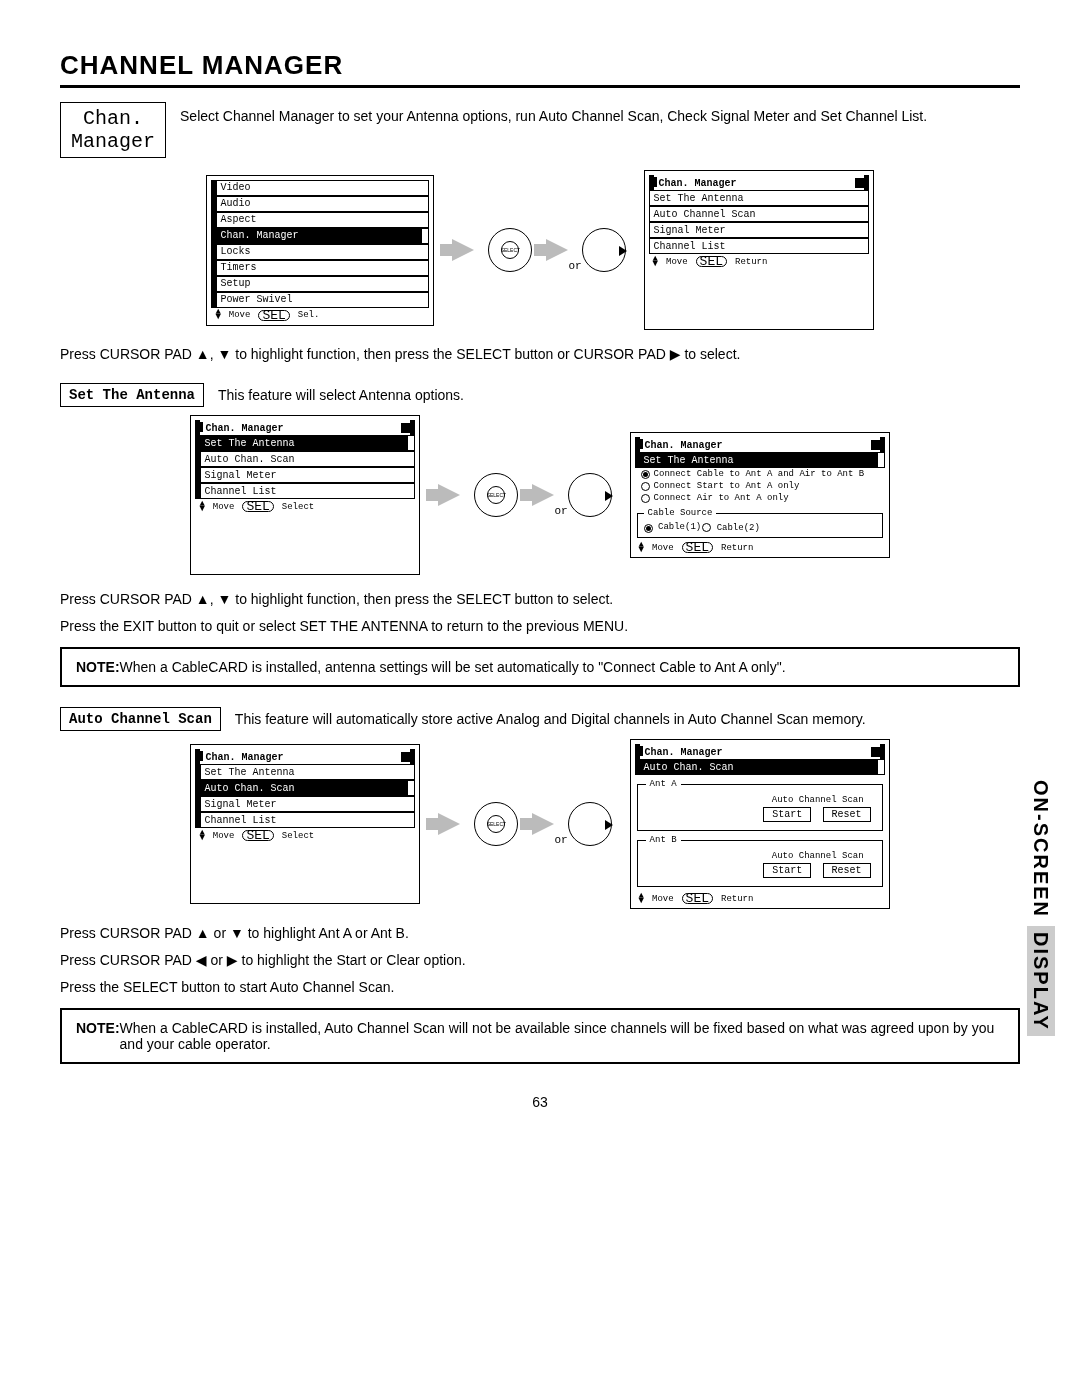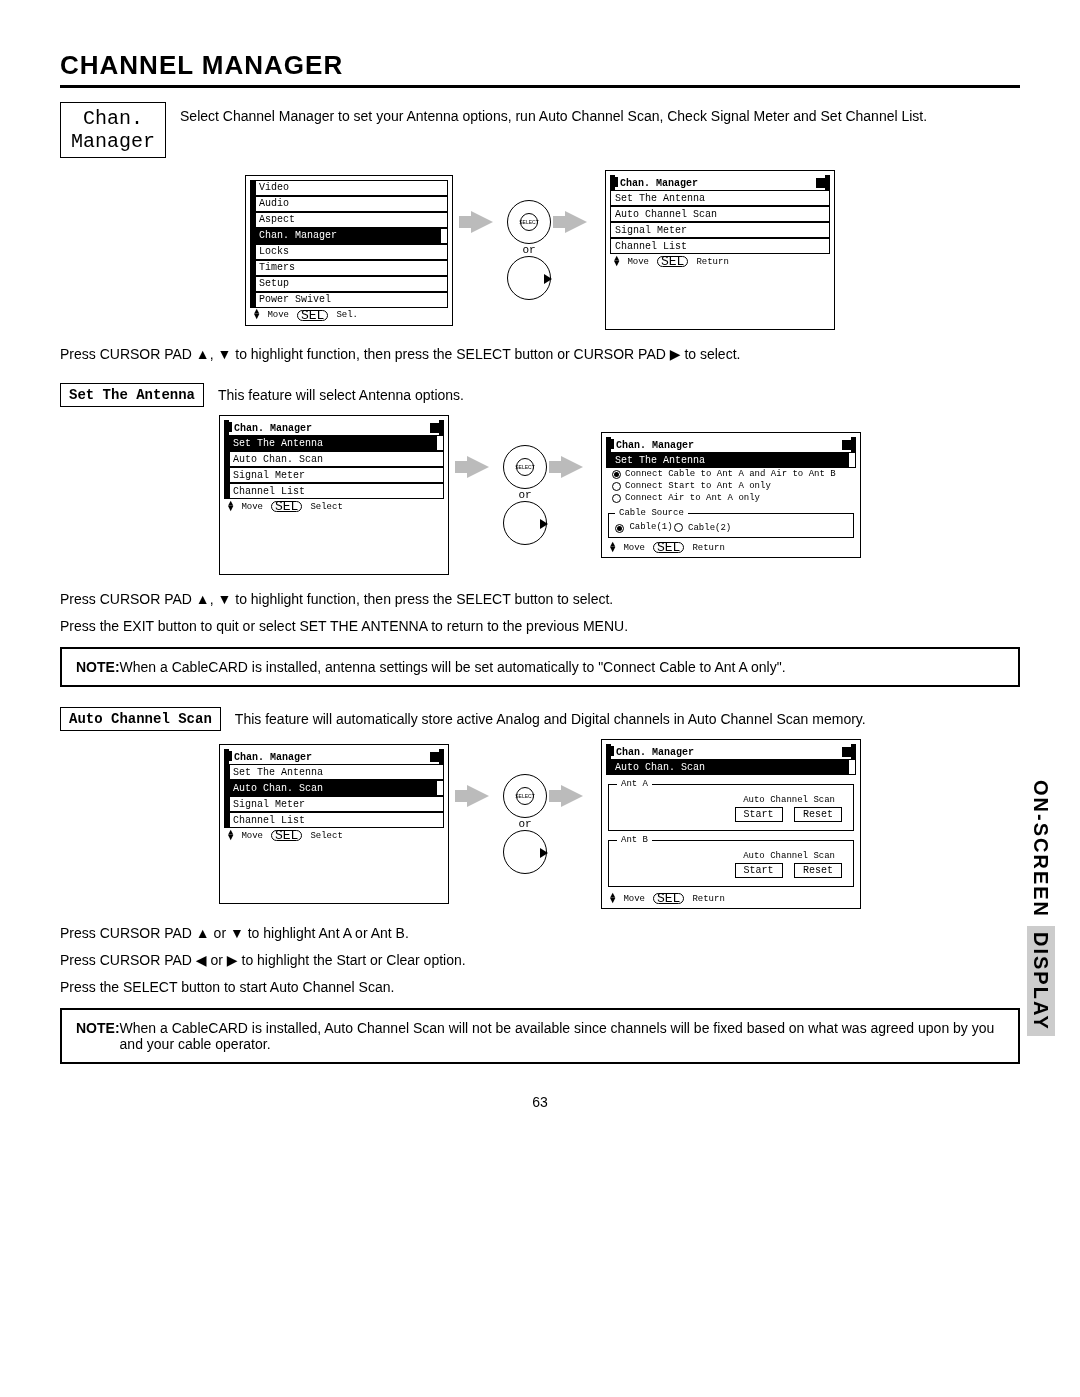--- a/index.html
+++ b/index.html
@@ -110,22 +110,21 @@
   .sel-oval {
     display: inline-block;
     border: 1px solid #000;
     border-radius: 6px;
     font-size: 13px;
     padding: 0 3px;
     line-height: 9px;
   }
   .arrow-block {
     display: flex;
-    flex-direction: column;
-    align-items: center;
+    align-items: flex-end;
   }
   .gray-arrow {
     width: 0; height: 0;
     border-left: 22px solid #bbb;
     border-top: 11px solid transparent;
     border-bottom: 11px solid transparent;
     position: relative;
   }
   .gray-arrow::before {
     content: "";
@@ -200,21 +199,21 @@
 <h1 class="page-title">CHANNEL MANAGER</h1>
 
 <div class="intro-row">
   <div class="box-label">Chan.
 Manager</div>
   <div class="intro-text">Select Channel Manager to set your Antenna options, run Auto Channel Scan, Check Signal Meter and Set Channel List.</div>
 </div>
 
 <div class="diagram-row">
 
-  <div class="menu-panel" style="width:208px;">
+  <div class="menu-panel" style="width:228px;">
     <div class="menu-item noright">
         <span>Video</span>
       </div>
     <div class="menu-item noright">
         <span>Audio</span>
       </div>
     <div class="menu-item noright">
         <span>Aspect</span>
       </div>
     <div class="menu-item selected">

